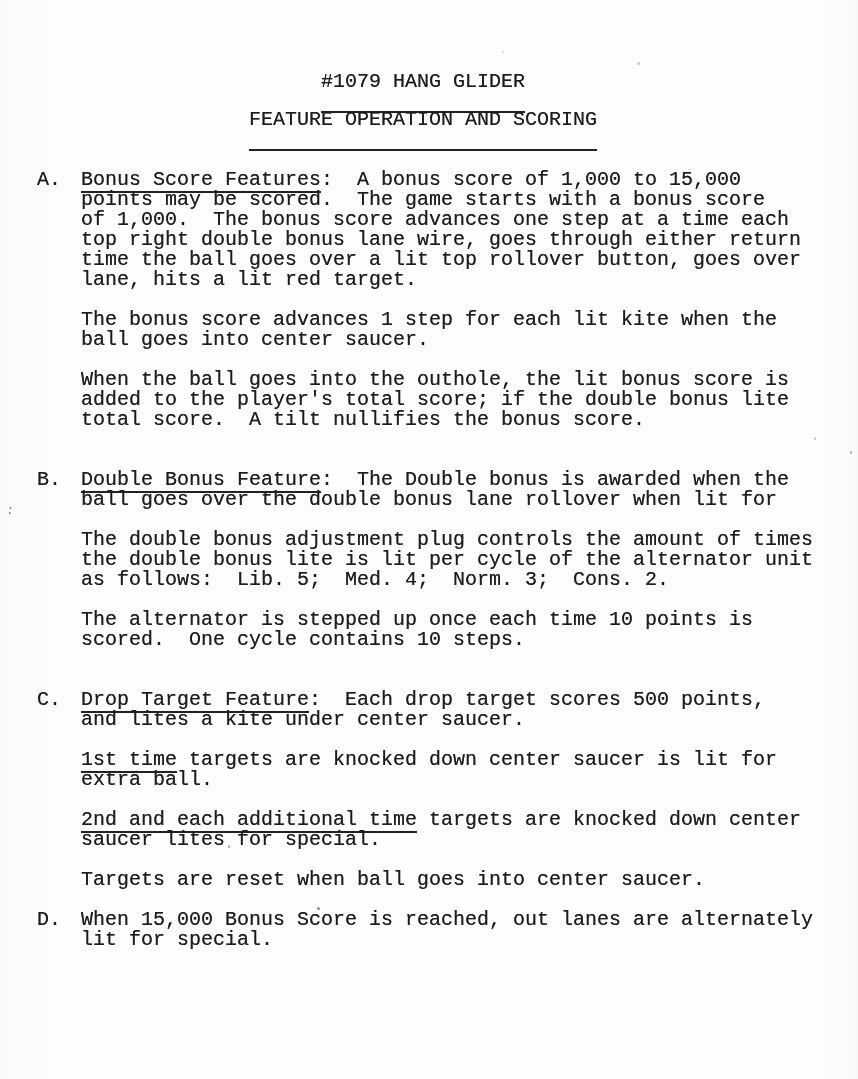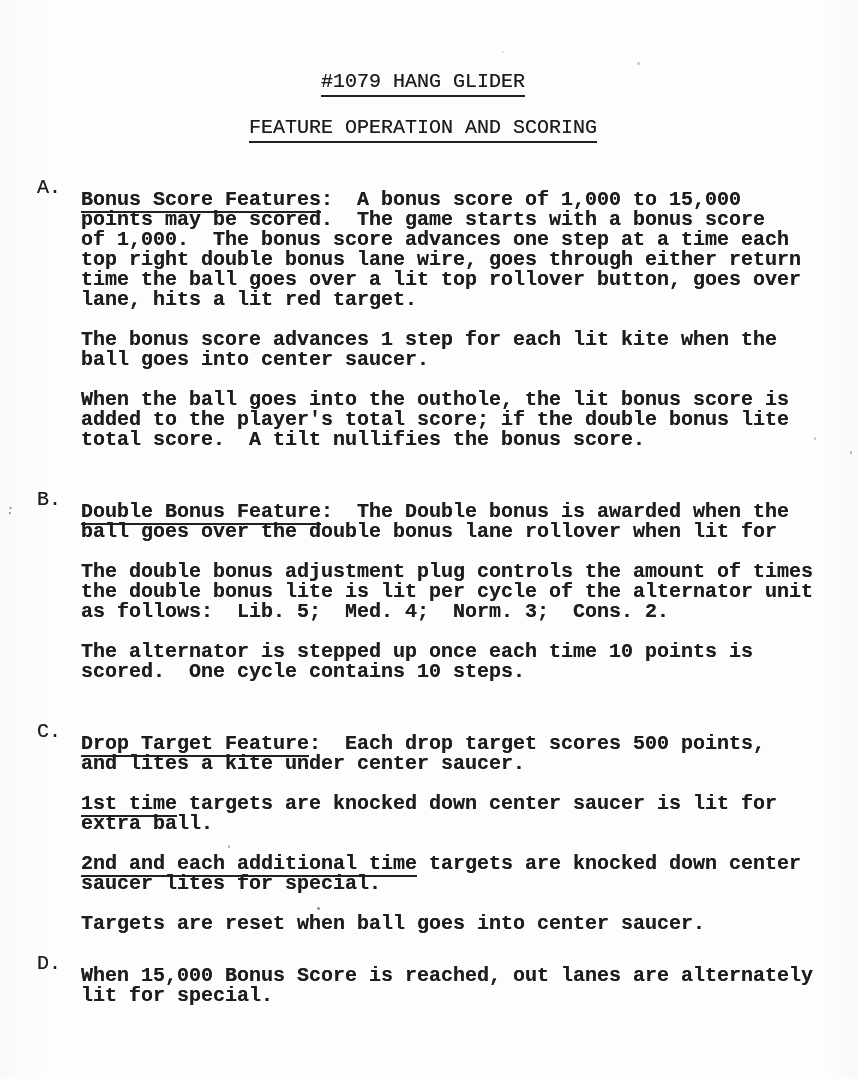--- a/index.html
+++ b/index.html
@@ -20,28 +20,28 @@
     font-size:20px;
     line-height:20px;
     text-shadow:0 0 0.6px rgba(29,29,29,0.75);
   }
   .u{border-bottom:2px solid #222;}
   .heading-wrap{
     margin-left:-37px;
     width:846px;
     text-align:center;
   }
-  .heading-wrap .u{padding-bottom:2px;}
-  .subtitle-wrap{margin-top:26px;}
+  .heading-wrap .u{padding-bottom:18px;}
+  .subtitle-wrap{margin-top:18px;}
   .sections{margin-top:40px;}
   .sec{display:flex;margin:0;}
   .sec-a,.sec-b{margin-bottom:20px;}
   .sec-label{flex:none;width:44px;}
   .sec-body{flex:1;min-width:0;}
-  .para{margin:12px 0 20px 0;font-weight:bold;}
+  .para{margin:0 0 20px 0;}
   
   .artifact{position:absolute;}
   .margin-mark{
     left:6px;top:503px;
     font-size:14px;line-height:14px;
     color:rgba(45,45,45,0.55);
     transform:rotate(8deg);
   }
   .speck{border-radius:50%;background:rgba(0,0,0,0.28);}
   .speck-1{left:502px;top:51px;width:2px;height:2px;background:rgba(0,0,0,0.14);}

